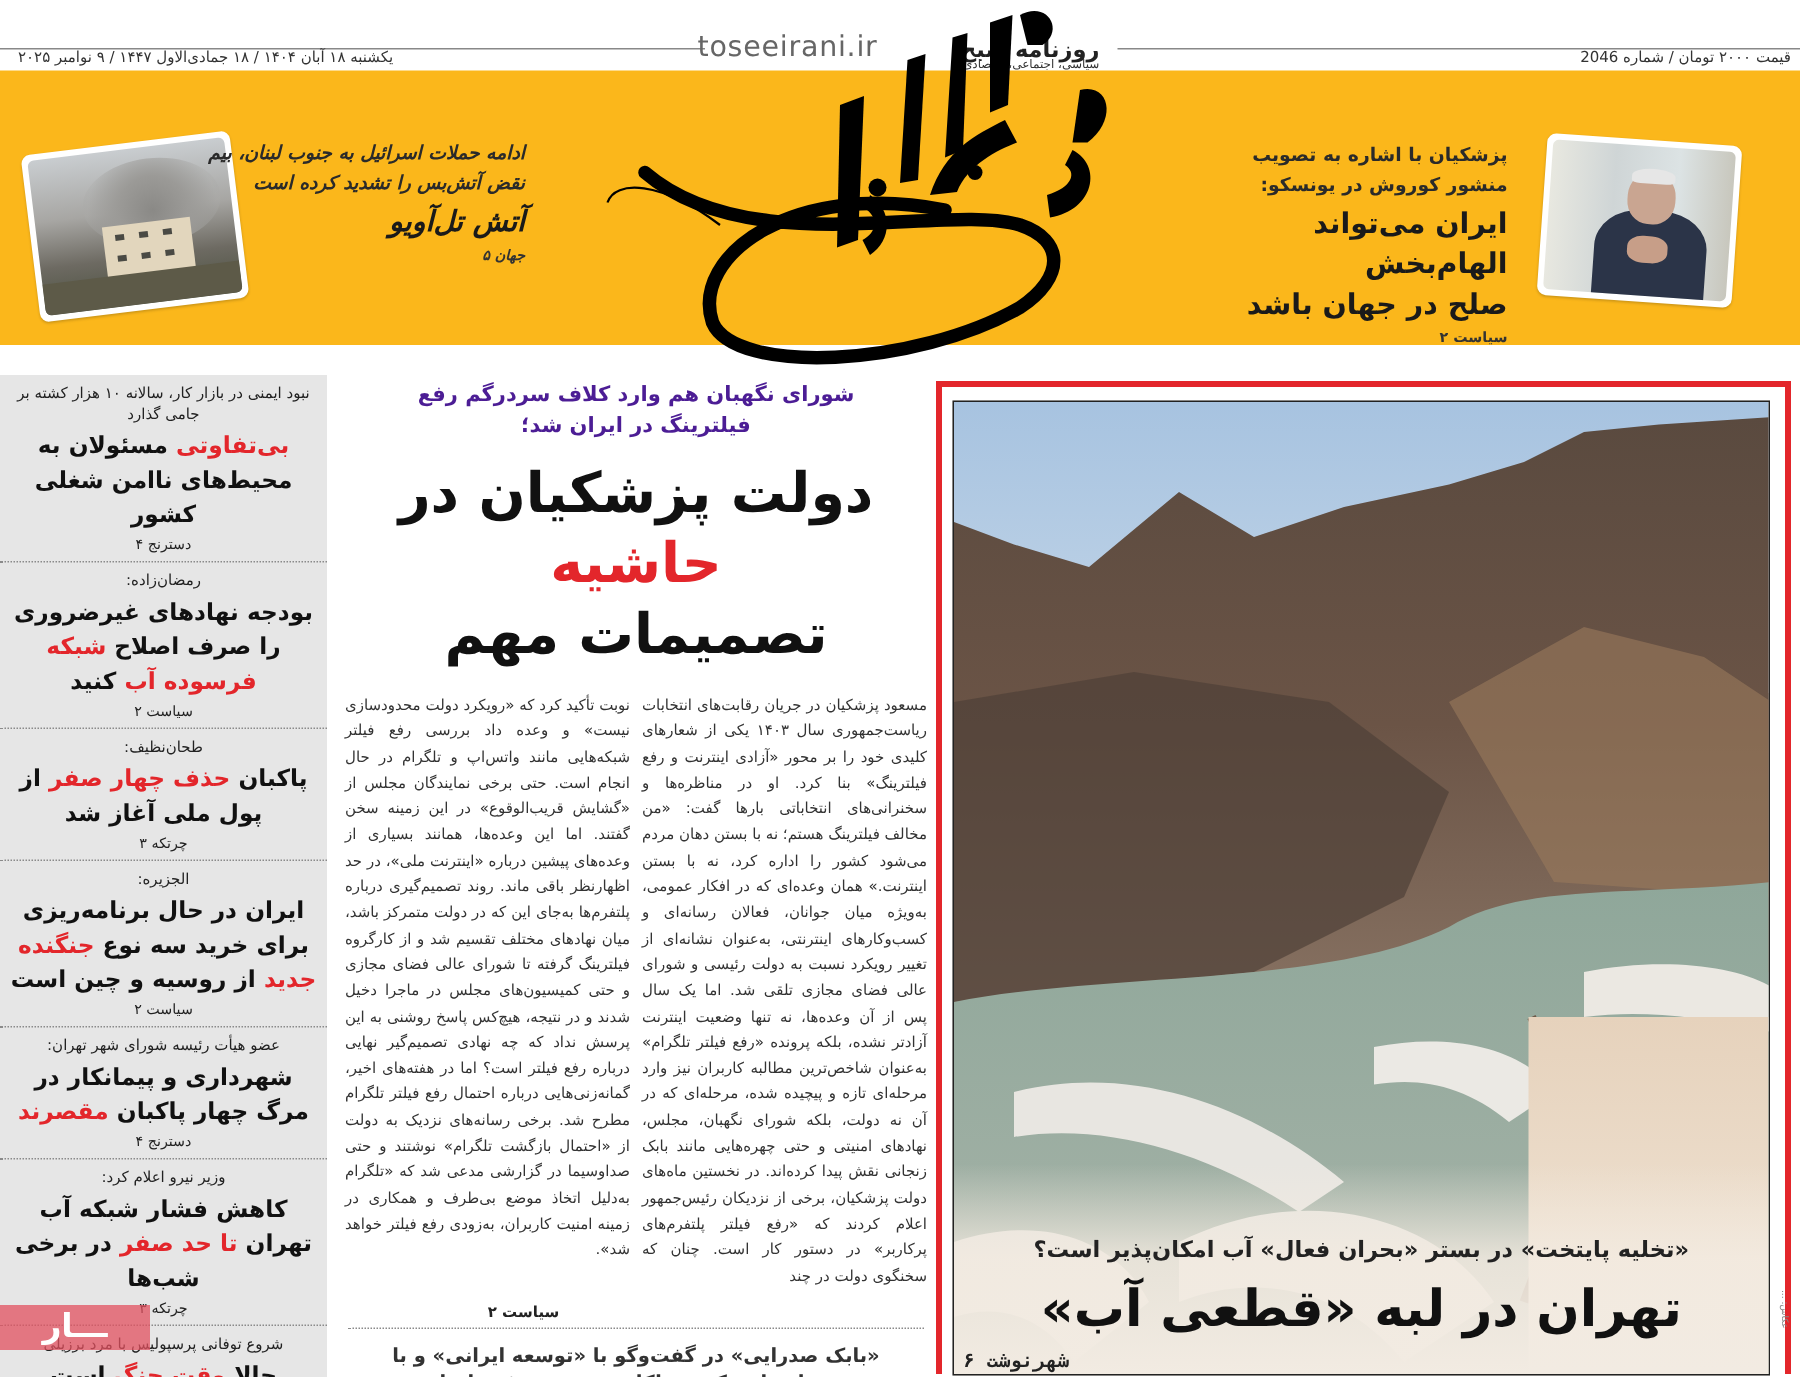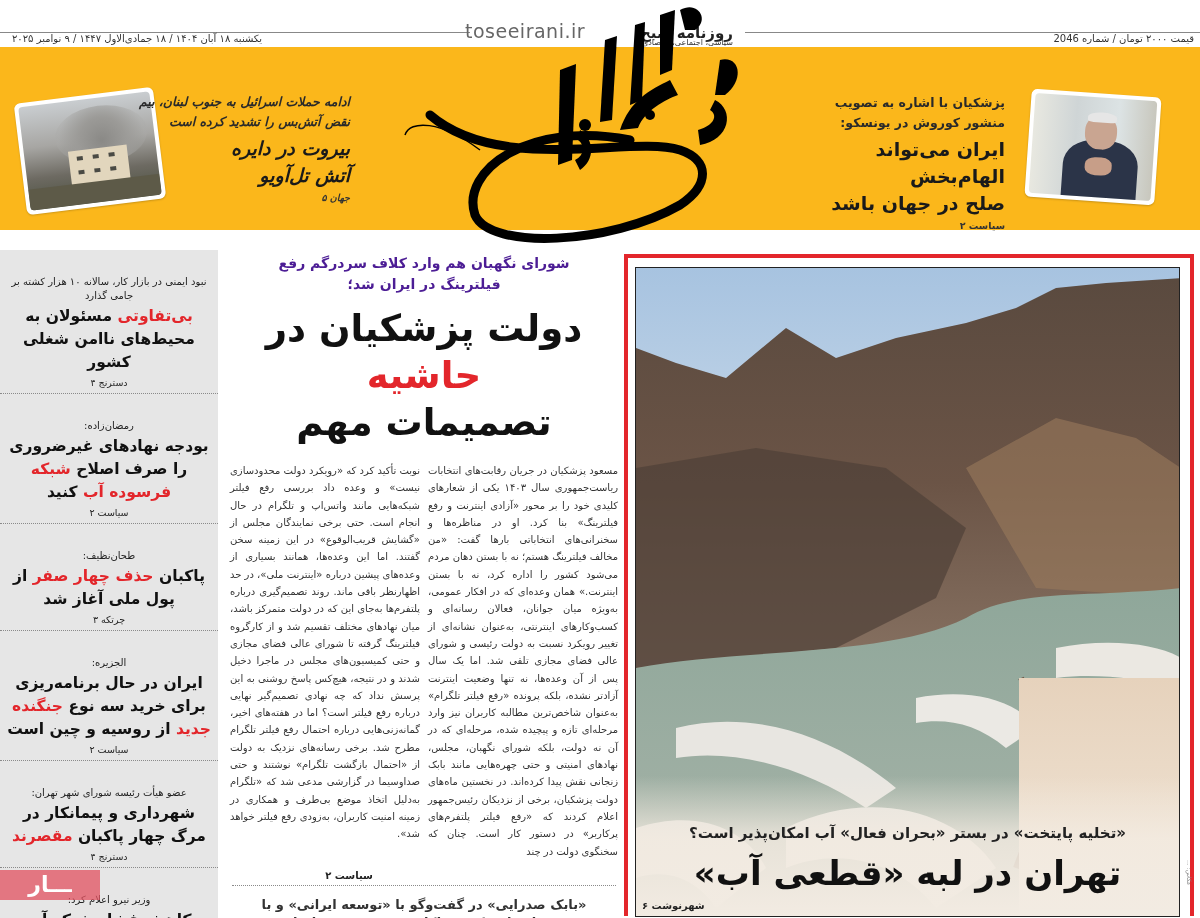--- a/index.html
+++ b/index.html
@@ -41,21 +41,21 @@
   .img-president .hair { position: absolute; left: 44%; top: 15%; width: 24%; height: 10%; background: #e6e6e6; border-radius: 50% 50% 20% 20%; }
   .img-president .hands { position: absolute; left: 44%; top: 60%; width: 22%; height: 18%; background: #c79e88; border-radius: 40%; }
   .img-beirut { background: linear-gradient(180deg,#c9cdd0 0%, #a7a6a3 40%, #6d6a62 70%, #4c5140 100%); }
   .img-beirut .smoke { position: absolute; left: 25%; top: 8%; width: 70%; height: 55%; background: radial-gradient(circle at 50% 60%, #8a8986 0%, #9b9a97 40%, rgba(170,170,168,0.3) 75%); border-radius: 50%; }
   .img-beirut .bldg { position: absolute; left: 33%; top: 48%; width: 45%; height: 34%; background: #e2d6bd; }
   .img-beirut .win { position: absolute; width: 6px; height: 4px; background: #4a4a44; }
   .img-beirut .ground { position: absolute; left: 0; bottom: 0; width: 100%; height: 20%; background: #5d5a48; }
 
   
   .sidebar { position: absolute; left: 0; top: 250px; width: 218px; height: 668px; background: #e6e6e6; direction: rtl; text-align: center; }
-  .sb-item { padding: 6px 4px 2px 4px; border-bottom: 1.5px dotted #8a8a8a; margin-top: 19px; }
+  .sb-item { padding: 6px 4px 2px 4px; border-bottom: 1.5px dotted #8a8a8a; }
   .sb-item .kicker { font-size: 10px; color: #222; line-height: 14px; }
   .sb-item .title { font-size: 15.5px; font-weight: bold; color: #111; line-height: 23px; margin-top: 2px; }
   .sb-item .title .red { color: #e3262b; }
   .sb-item .ref { font-size: 9.5px; color: #222; margin: 3px 0 3px 0; }
   .sb-item.last { border-bottom: none; }
   .watermark { position: absolute; left: 0; top: 870px; width: 100px; height: 30px; background: rgba(225,80,95,0.75); color: #fff; font-size: 22px; font-weight: bold; text-align: center; line-height: 30px; direction: rtl; }
 
   
   .middle { position: absolute; left: 228px; top: 250px; width: 392px; direction: rtl; text-align: center; }
   .mid-kicker { font-size: 14px; font-weight: bold; color: #4c1d95; line-height: 21px; margin-top: 3px; padding: 0 20px; }
@@ -69,21 +69,21 @@
 
   
   .main-frame { position: absolute; left: 624px; top: 254px; width: 570px; height: 662px; border: 4px solid #e3262b; border-bottom: none; }
   .main-photo { position: absolute; left: 635px; top: 267px; width: 545px; height: 650px; border: 1px solid #222; overflow: hidden; background: #d9d6cf; }
   .main-photo .sky { position: absolute; left: 0; top: 0; width: 100%; height: 30%; background: linear-gradient(180deg,#a7c3e0 0%, #c4d6e8 100%); }
   .main-photo .sand { position: absolute; right: 0; top: 410px; width: 160px; height: 240px; background: linear-gradient(180deg,#e6d2bc 0%, #f1e6d8 100%); }
   .main-photo .fade { position: absolute; left: 0; bottom: 0; width: 100%; height: 140px; background: linear-gradient(180deg, rgba(243,235,225,0) 0%, rgba(243,235,225,0.85) 45%, #f2ebe2 100%); }
   .main-caption { position: absolute; left: 636px; top: 822px; width: 543px; direction: rtl; text-align: center; }
   .main-caption .kicker { font-size: 15px; font-weight: bold; color: #222; line-height: 22px; }
   .main-caption .title { font-size: 34px; font-weight: bold; color: #111; line-height: 46px; margin-top: 6px; }
-  .main-caption .ref { position: absolute; left: 6px; top: 78px; font-size: 10px; font-weight: bold; color: #222; }
+  .main-caption .ref { position: absolute; left: 6px; top: 78px; font-size: 13px; font-weight: bold; color: #222; font-family: Liberation Mono, monospace; }
   .photo-credit { position: absolute; left: 1186px; top: 860px; font-size: 6px; color: #888; writing-mode: vertical-rl; }
 </style>
 </head>
 <body>
 
 <div class="topline">
   <div class="rule-left"></div>
   <div class="rule-right"></div>
 </div>
 <div class="date-line">یکشنبه ۱۸ آبان ۱۴۰۴ / ۱۸ جمادی‌الاول ۱۴۴۷ / ۹ نوامبر ۲۰۲۵</div>
@@ -144,21 +144,20 @@
       <div class="win" style="left:8px;top:20px"></div>
         <div class="win" style="left:24px;top:20px"></div>
         <div class="win" style="left:40px;top:20px"></div>
     </div>
     <div class="ground"></div>
   </div>
 </div>
 <div class="teaser teaser-left">
   <div class="kicker">ادامه حملات اسرائیل به جنوب لبنان، بیم نقض آتش‌بس را تشدید کرده است</div>
   <div class="title">
-    <div>بیروت در دایره</div>
     <div>آتش تل‌آویو</div>
   </div>
   <div class="ref">جهان ۵</div>
 </div>
 
 <div class="sidebar">
   <div class="sb-item">
     <div class="kicker">نبود ایمنی در بازار کار، سالانه ۱۰ هزار کشته بر جامی گذارد</div>
     <div class="title"><span class="red">بی‌تفاوتی</span><span> مسئولان به محیط‌های ناامن شغلی کشور</span></div>
     <div class="ref">دسترنج ۴</div>

